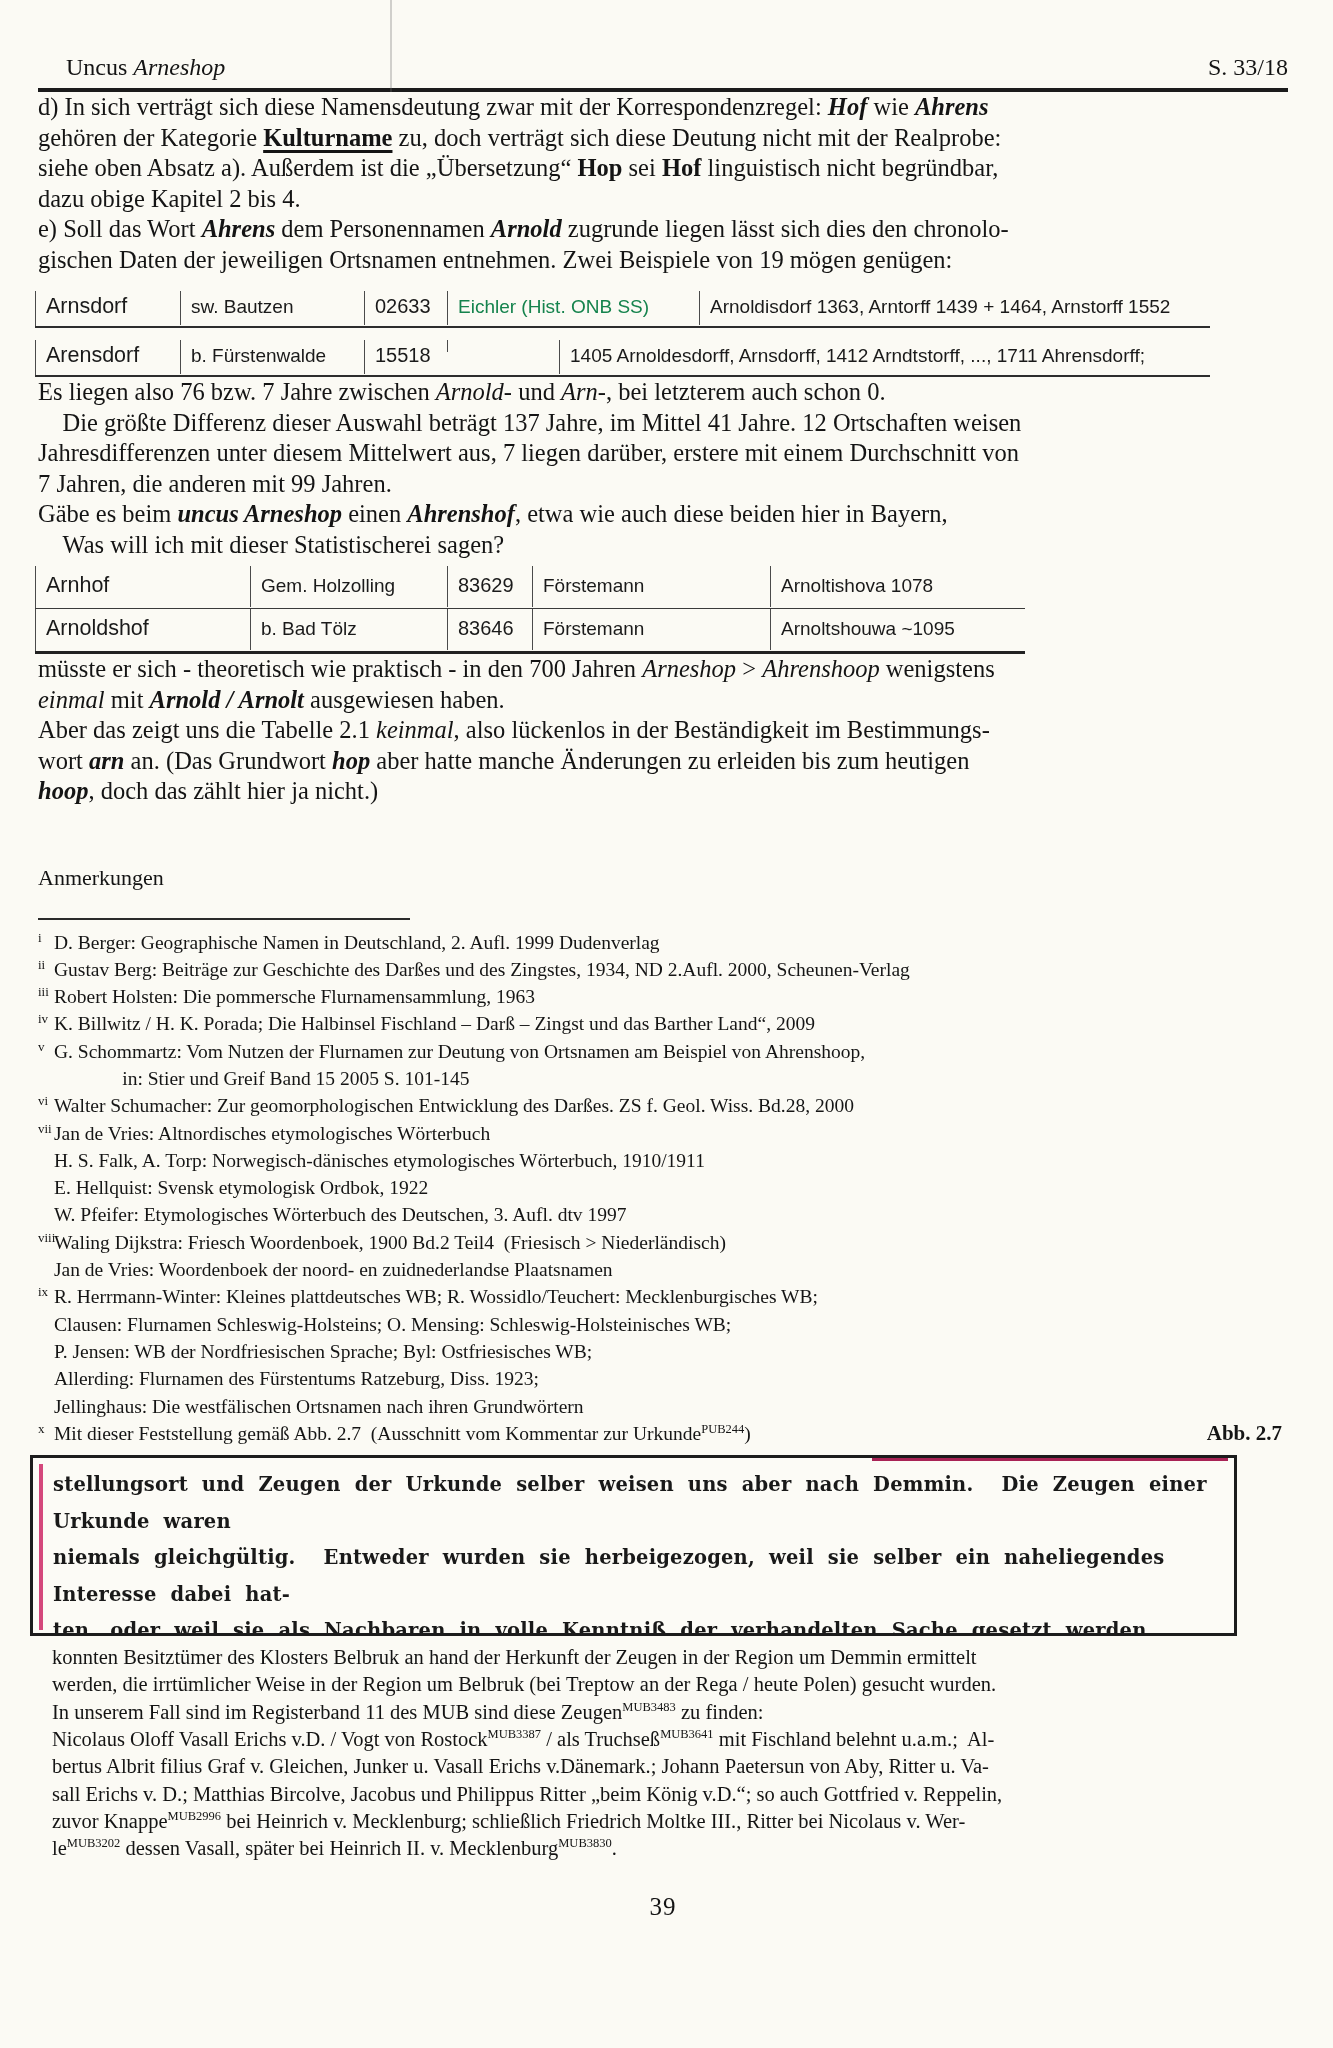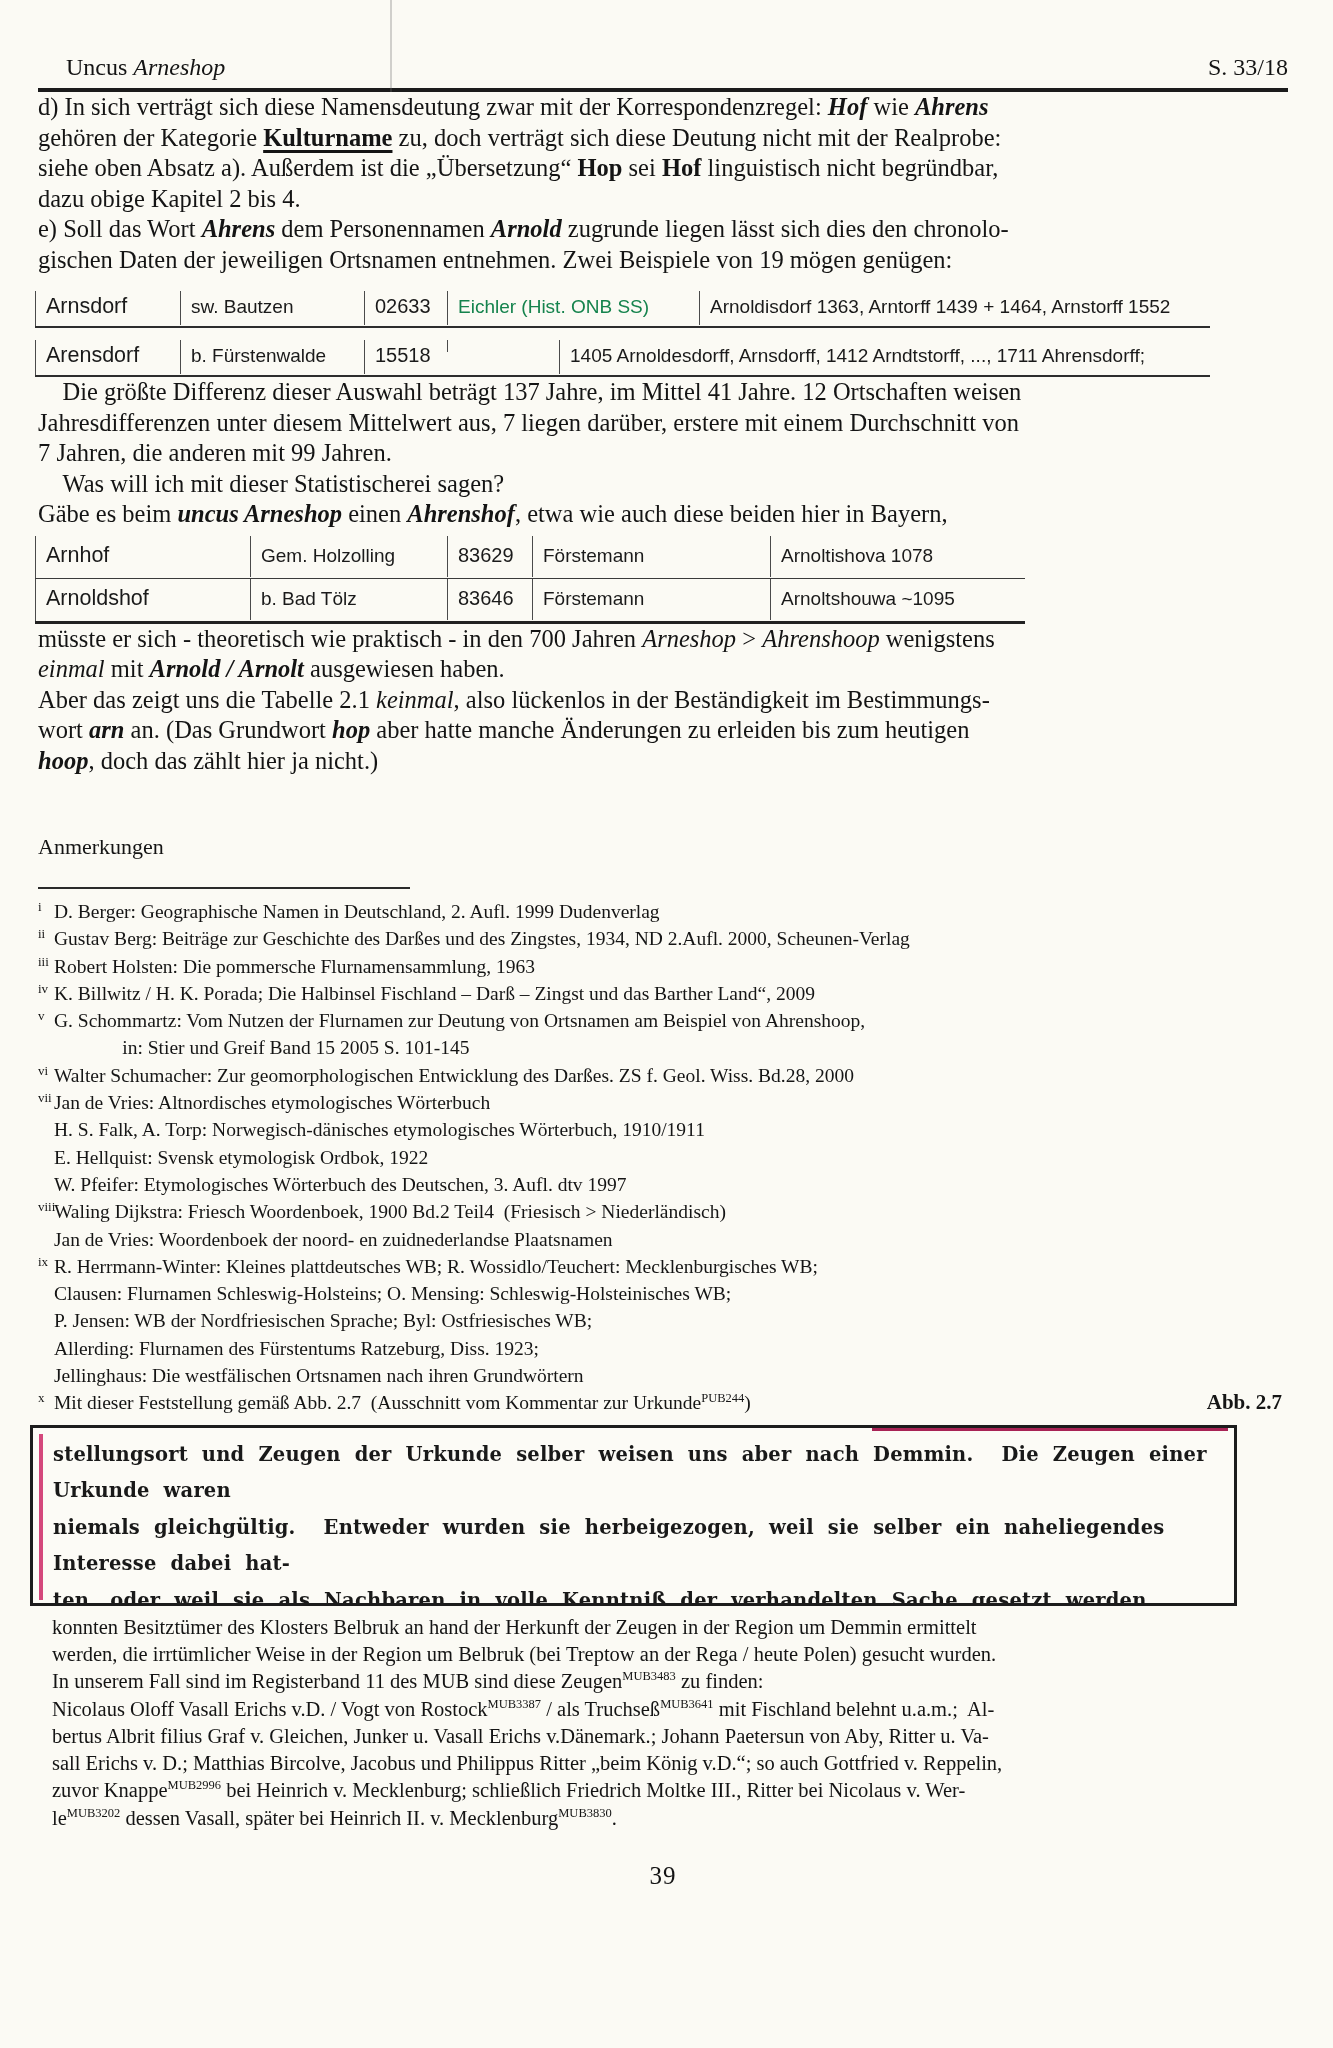--- a/index.html
+++ b/index.html
@@ -99,25 +99,26 @@
     <div class="c c5">Arnoldisdorf 1363, Arntorff 1439 + 1464, Arnstorff 1552</div>
   </div>
   <div class="trow t1b mt12">
     <div class="c c1">Arensdorf</div>
     <div class="c c2">b. Fürstenwalde</div>
     <div class="c c3">15518</div>
     <div class="c c4"></div>
     <div class="c c5">1405 Arnoldesdorff, Arnsdorff, 1412 Arndtstorff, ..., 1711 Ahrensdorff;</div>
   </div>
 
+  <p class="body mt12"><span>Es liegen also 76 bzw. 7 Jahre zwischen </span><span class="seg-i">Arnold-</span><span> und </span><span class="seg-i">Arn-</span><span>, bei letzterem auch schon 0.</span></p>
   <p class="body mt10"><span>    Die größte Differenz dieser Auswahl beträgt 137 Jahre, im Mittel 41 Jahre. 12 Ortschaften weisen
 Jahresdifferenzen unter diesem Mittelwert aus, 7 liegen darüber, erstere mit einem Durchschnitt von
 7 Jahren, die anderen mit 99 Jahren.</span></p>
+  <p class="body mt14"><span>Gäbe es beim </span><span class="seg-bi">uncus Arneshop</span><span> einen </span><span class="seg-bi">Ahrenshof</span><span>, etwa wie auch diese beiden hier in Bayern,</span></p>
   <p class="body mt16"><span>    Was will ich mit dieser Statistischerei sagen?</span></p>
-  <p class="body mt14"><span>Gäbe es beim </span><span class="seg-bi">uncus Arneshop</span><span> einen </span><span class="seg-bi">Ahrenshof</span><span>, etwa wie auch diese beiden hier in Bayern,</span></p>
 
   <div class="t2" style="margin-top:6px">
     <div class="trow2 r1">
       <div class="c c1">Arnhof</div>
       <div class="c c2">Gem. Holzolling</div>
       <div class="c c3">83629</div>
       <div class="c c4">Förstemann</div>
       <div class="c c5">Arnoltishova 1078</div>
     </div>
     <div class="trow2 r2">

